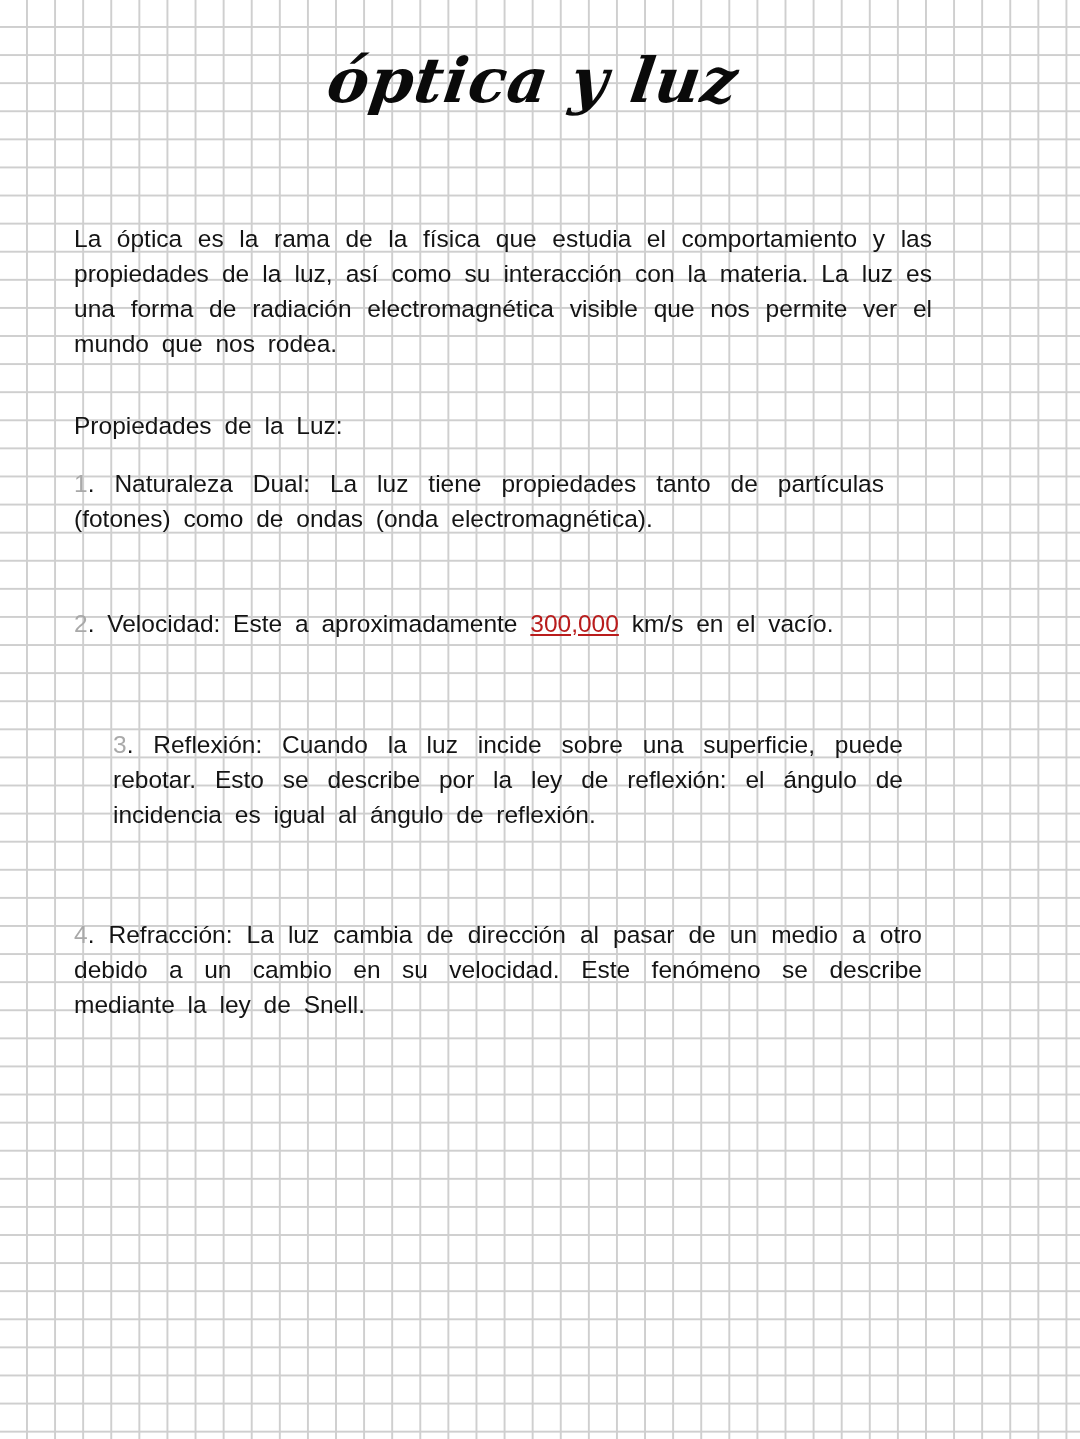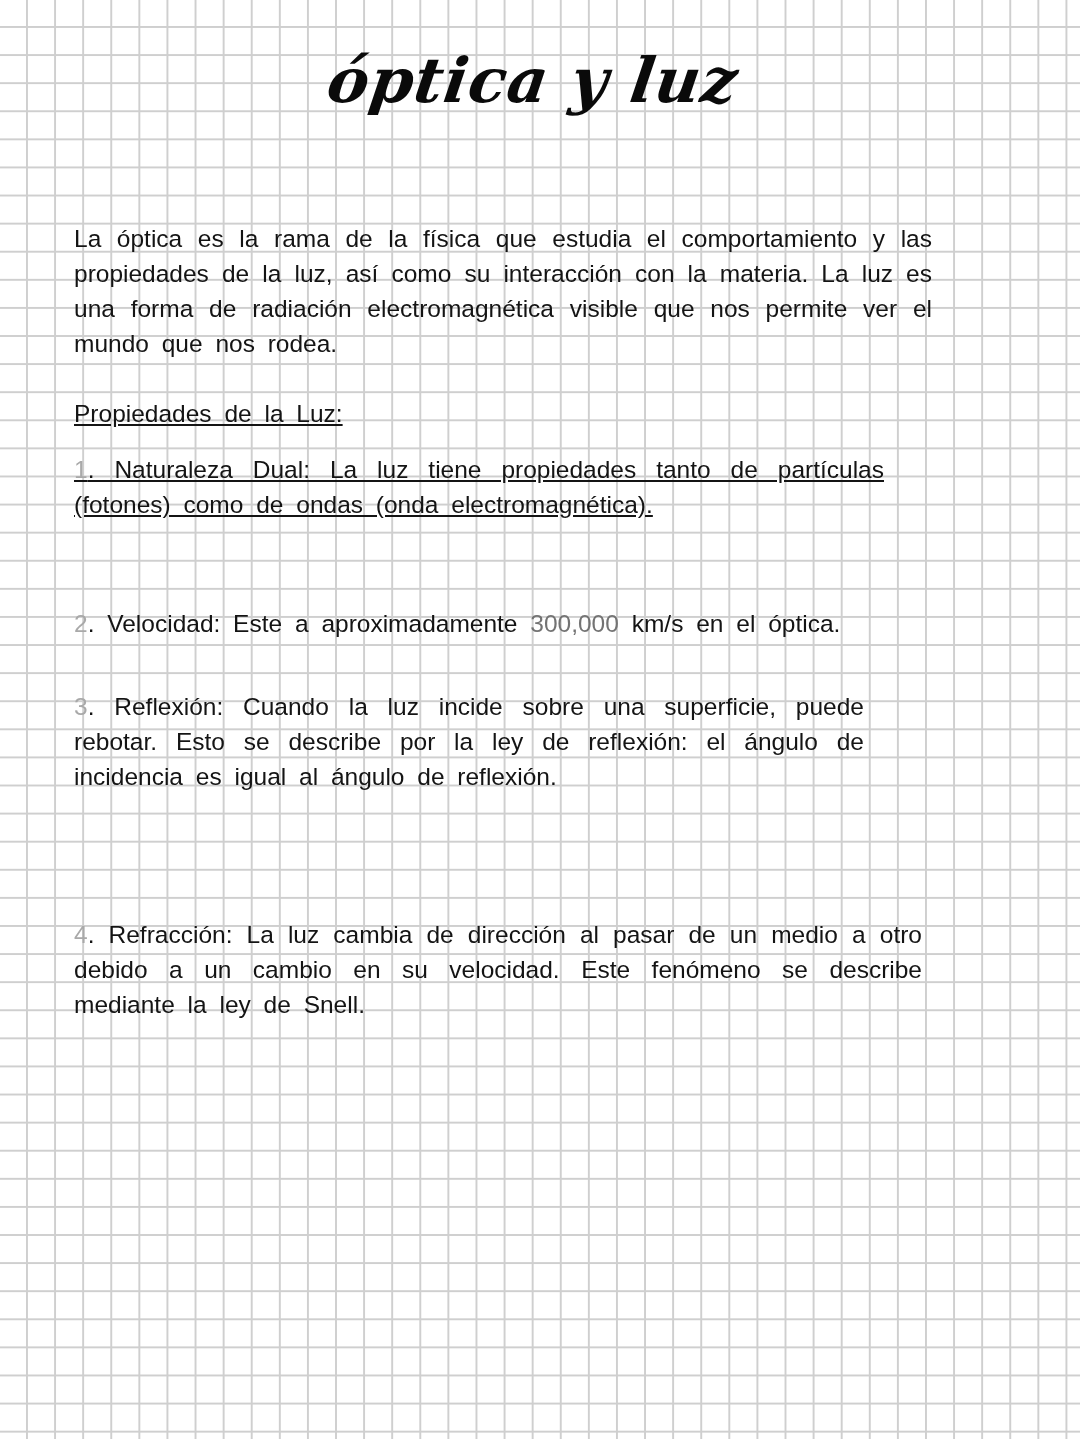--- a/index.html
+++ b/index.html
@@ -41,46 +41,47 @@
       font-size: 24.5px;
       line-height: 35px;
       word-spacing: 6px;
     }
     .para {
       margin: 0;
       text-align: justify;
       text-align-last: left;
     }
     .p-intro { position: absolute; top: 0; left: 0; width: 858px; }
-    .p-heading { position: absolute; top: 175px; left: 0; text-decoration: underline; }
+    .p-heading { position: absolute; top: 187px; left: 0; }
     .item { position: absolute; left: 0; }
-    .item-1 { top: 231px; width: 810px; text-decoration: underline; }
+    .item-1 { top: 245px; width: 810px; }
     .item-2 { top: 385px; width: 860px; }
-    .item-3 { top: 468px; width: 790px; }
+    .item-3 { top: 506px; width: 790px; margin-left: 39px; }
     .item-4 { top: 696px; width: 848px; }
     .num {
       color: #a9a9a9;
       font-weight: normal;
     }
     .light-num {
-      color: #737373;
+      color: #b91c1c;
+      text-decoration: underline;
     }
   </style>
 </head>
 <body>
 
 <div>
   <h1 class="title">óptica y luz</h1>
 
   <div class="content">
     <p class="para p-intro">La óptica es la rama de la física que estudia el comportamiento y las propiedades de la luz, así como su interacción con la materia. La luz es una forma de radiación electromagnética visible que nos permite ver el mundo que nos rodea.</p>
 
     <p class="para p-heading">Propiedades de la Luz:</p>
 
     <p class="para item item-1"><span class="num">1</span><span>. Naturaleza Dual: La luz tiene propiedades tanto de partículas (fotones) como de ondas (onda electromagnética).</span></p>
 
-    <p class="para item item-2"><span class="num">2</span><span>. Velocidad: Este a aproximadamente </span><span class="light-num">300,000</span><span> km/s en el óptica.</span></p>
+    <p class="para item item-2"><span class="num">2</span><span>. Velocidad: Este a aproximadamente </span><span class="light-num">300,000</span><span> km/s en el vacío.</span></p>
 
     <p class="para item item-3"><span class="num">3</span><span>. Reflexión: Cuando la luz incide sobre una superficie, puede rebotar. Esto se describe por la ley de reflexión: el ángulo de incidencia es igual al ángulo de reflexión.</span></p>
 
     <p class="para item item-4"><span class="num">4</span><span>. Refracción: La luz cambia de dirección al pasar de un medio a otro debido a un cambio en su velocidad. Este fenómeno se describe mediante la ley de Snell.</span></p>
   </div>
 </div>
 
 </body></html>

